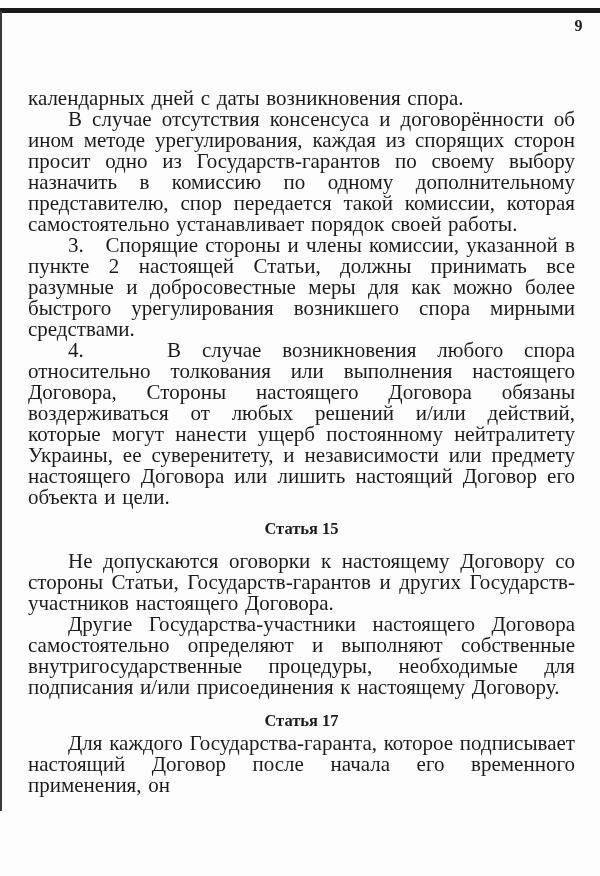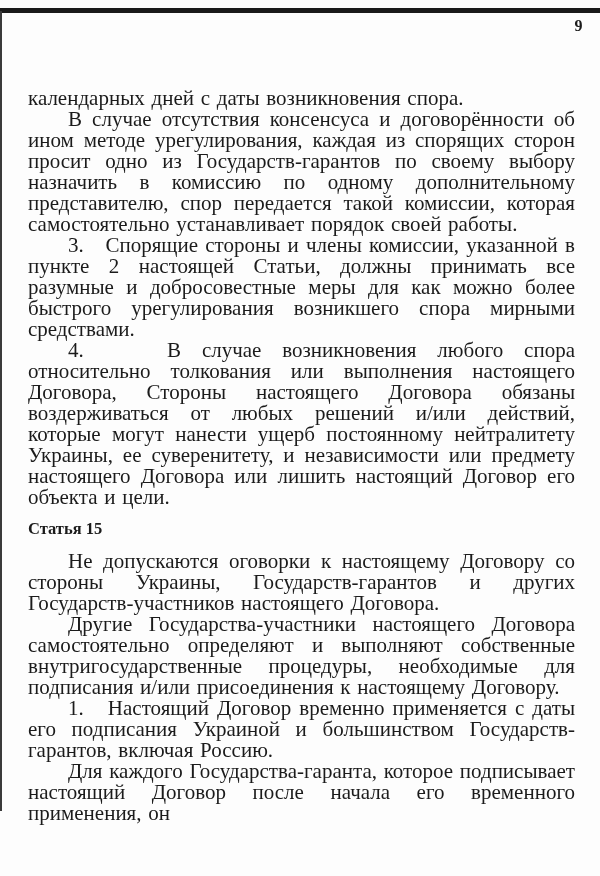--- a/index.html
+++ b/index.html
@@ -55,20 +55,21 @@
     word-spacing: 1.5px;
   }
   .content p.no-indent {
     text-indent: 0;
   }
   .content h2 {
     margin: 10px 0 12px 0;
     font-size: 16.5px;
     line-height: 21px;
     font-weight: bold;
+    text-align: center;
   }
   .content h2.tight-below {
     margin: 12px 0 2px 0;
   }
 </style>
 </head>
 <body>
 
 <div class="scan-top-rule"></div>
 <div class="scan-left-rule"></div>
@@ -80,25 +81,25 @@
   <p class="no-indent">календарных дней с даты возникновения спора.</p>
 
   <p>В случае отсутствия консенсуса и договорённости об ином методе урегулирования, каждая из спорящих сторон просит одно из Государств-гарантов по своему выбору назначить в комиссию по одному дополнительному представителю, спор передается такой комиссии, которая самостоятельно устанавливает порядок своей работы.</p>
 
   <p>3.&nbsp;&nbsp;&nbsp;Спорящие стороны и члены комиссии, указанной в пункте 2 настоящей Статьи, должны принимать все разумные и добросовестные меры для как можно более быстрого урегулирования возникшего спора мирными средствами.</p>
 
   <p>4.&nbsp;&nbsp;&nbsp;&nbsp;В случае возникновения любого спора относительно толкования или выполнения настоящего Договора, Стороны настоящего Договора обязаны воздерживаться от любых решений и/или действий, которые могут нанести ущерб постоянному нейтралитету Украины, ее суверенитету, и независимости или предмету настоящего Договора или лишить настоящий Договор его объекта и цели.</p>
 
   <h2>Статья 15</h2>
 
-  <p>Не допускаются оговорки к настоящему Договору со стороны Украины, Государств-гарантов и других Государств-участников настоящего Договора.</p>
+  <p>Не допускаются оговорки к настоящему Договору со стороны Статьи, Государств-гарантов и других Государств-участников настоящего Договора.</p>
 
 
 
   <p>Другие Государства-участники настоящего Договора самостоятельно определяют и выполняют собственные внутригосударственные процедуры, необходимые для подписания и/или присоединения к настоящему Договору.</p>
 
 
+  <h2 class="tight-below">Статья 17</h2>
 
-  <p>1.&nbsp;&nbsp;&nbsp;Настоящий Договор временно применяется с даты его подписания Украиной и большинством Государств-гарантов, включая Россию.</p>
 
   <p>Для каждого Государства-гаранта, которое подписывает настоящий Договор после начала его временного применения, он</p>
 
 </div>
 
 </body></html>

